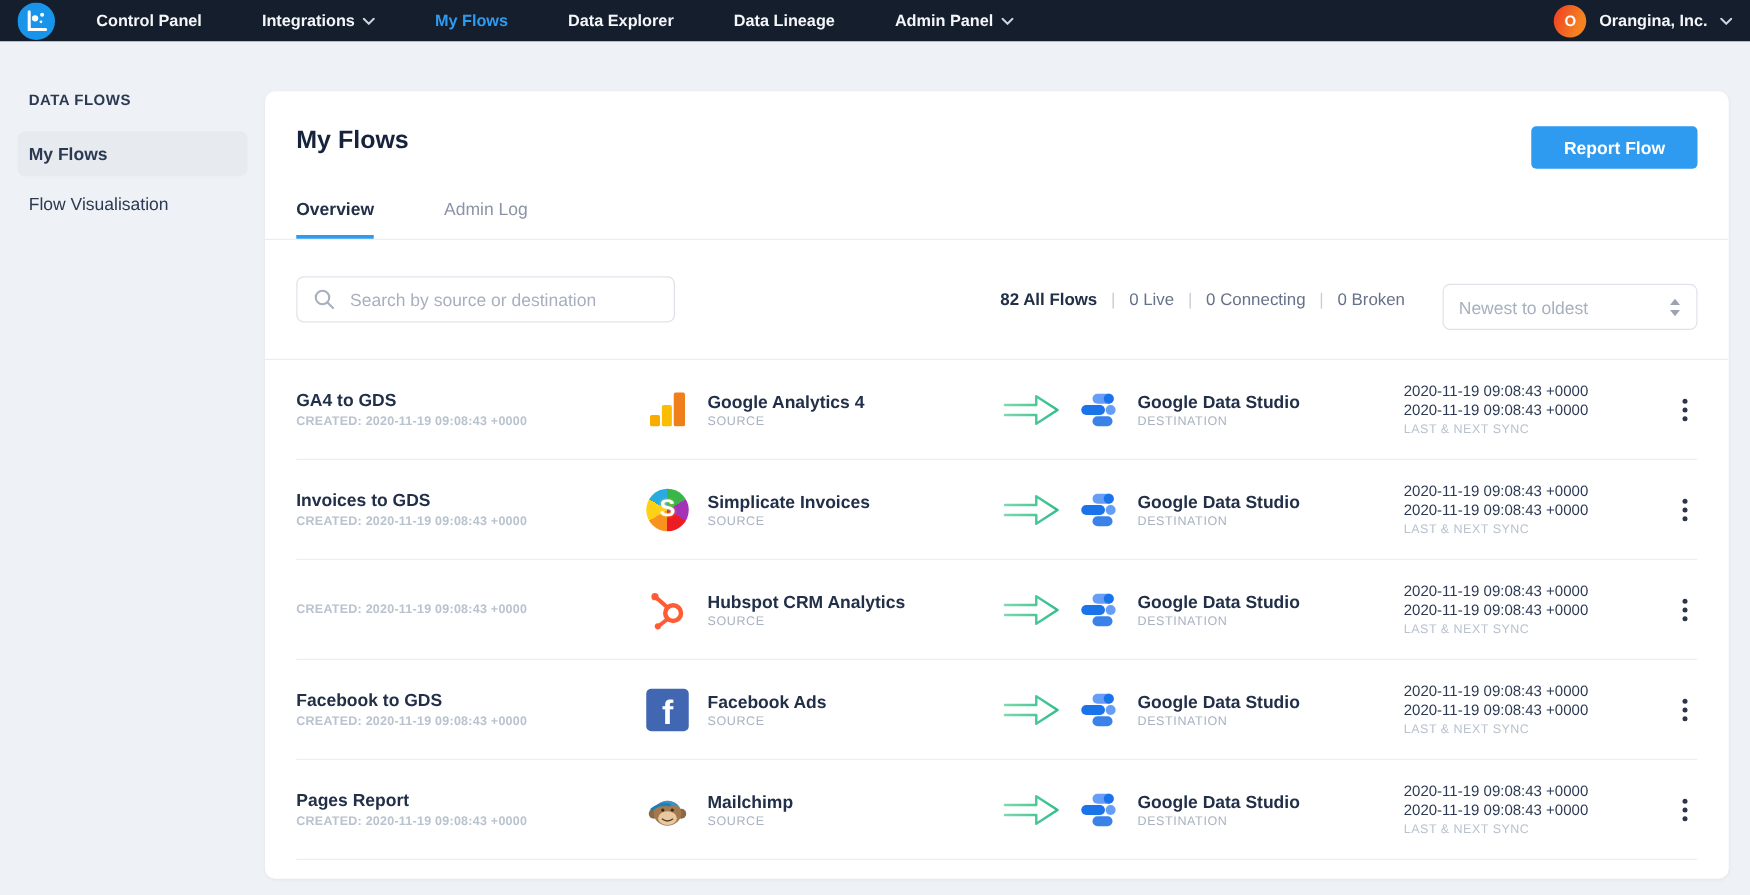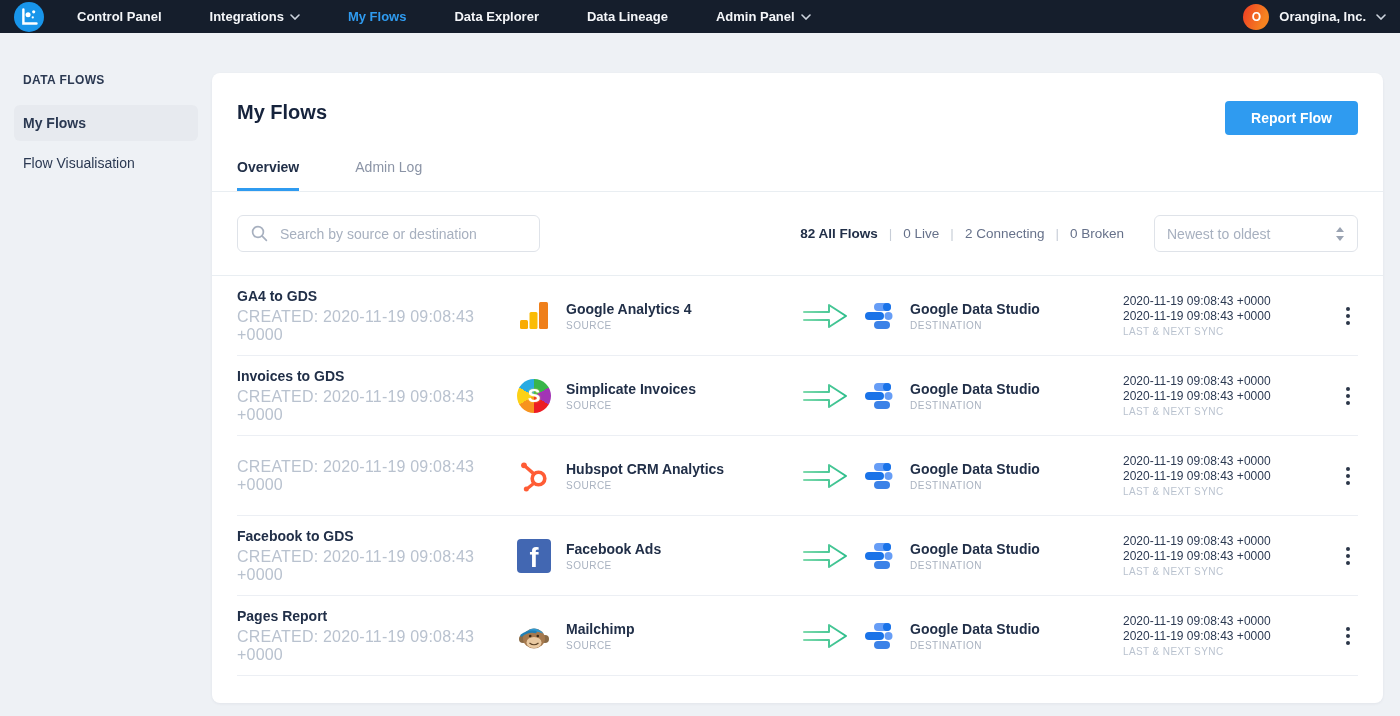--- a/index.html
+++ b/index.html
@@ -39,27 +39,27 @@
   
   .filter-bar { display:flex; align-items:center; justify-content:space-between; padding:23px 25px; border-bottom:1px solid #e9eef2; }
   .search-box { display:flex; align-items:center; gap:12px; width:303px; height:37px; border:1px solid #dfe3e9; border-radius:6px; padding:0 13px; }
   .search-box input { border:none; outline:none; flex:1; font-size:14px; color:#4a5568; font-family:inherit; background:transparent; }
   .search-box input::placeholder { color:#a7b0bf; }
   .filter-right { display:flex; align-items:center; gap:30px; }
   .stats { display:flex; align-items:center; gap:11px; font-size:13.5px; color:#66718a; white-space:nowrap; }
   .stat { cursor:pointer; }
   .stat.bold { color:#212f48; font-weight:700; }
   .stat-sep { color:#c7cdd7; }
-  .sort-select { display:flex; align-items:center; justify-content:space-between; width:204px; height:37px; border:1px solid #dfe3e9; border-radius:6px; padding:0 12px; font-size:14px; color:#a7b0bf; cursor:pointer; }
+  .sort-select { display:flex; align-items:center; justify-content:space-between; width:204px; height:37px; border:1px solid #dfe3e9; border-radius:6px; padding:0 12px; font-size:14px; color:#a7b0bf; cursor:pointer;margin-top:12px; }
 
   
   .rows { padding:0 25px; }
   .flow-row { display:grid; grid-template-columns:280px 272px 72px 262px 1fr 28px; align-items:center; height:80px; border-bottom:1px solid #eceff4; cursor:pointer; }
   .flow-name { font-size:14px; font-weight:700; color:#212f48; margin-bottom:4px; }
-  .flow-created { font-size:16px; color:#b9c2cf; letter-spacing:.2px; }
+  .flow-created { font-size:10px; color:#b9c2cf; letter-spacing:.2px;font-weight:bold; }
   .endpoint { display:flex; align-items:center; gap:15px; }
   .ep-icon { width:34px; height:34px; flex:0 0 34px; display:flex; align-items:center; justify-content:center; }
   .ep-name { font-size:14px; font-weight:700; color:#212f48; margin-bottom:3px; }
   .ep-label { font-size:10px; color:#a9b2c0; letter-spacing:.5px; }
   .arrow-cell { display:flex; justify-content:center; }
   .sync-line { font-size:12px; font-weight:500; color:#2b3952; line-height:15px; }
   .sync-label { font-size:10px; color:#b9c2cf; letter-spacing:.4px; margin-top:2px; }
   .kebab { display:flex; flex-direction:column; align-items:center; gap:3px; padding:6px 8px; cursor:pointer; justify-self:end; }
   .kebab i { width:4px; height:4px; border-radius:50%; background:#2b3648; }
 
@@ -162,21 +162,21 @@
             <line x1="11.2" y1="11.2" x2="15.4" y2="15.4" stroke="#a7b0bf" stroke-width="1.7" stroke-linecap="round"></line>
           </svg>
         <input type="text" placeholder="Search by source or destination" style="">
       </div>
       <div class="filter-right">
         <div class="stats">
           <span class="stat bold">82 All Flows</span>
           <span class="stat-sep">|</span>
           <span class="stat">0 Live</span>
           <span class="stat-sep">|</span>
-          <span class="stat">2 Connecting</span>
+          <span class="stat">0 Connecting</span>
           <span class="stat-sep">|</span>
           <span class="stat">0 Broken</span>
         </div>
         <div class="sort-select">
           <span>Newest to oldest</span>
           <svg width="10" height="14" viewBox="0 0 10 14">
               <path d="M5 0 L9 5 H1 Z" fill="#9aa3b2"></path>
               <path d="M5 14 L1 9 H9 Z" fill="#9aa3b2"></path>
             </svg>
         </div>

